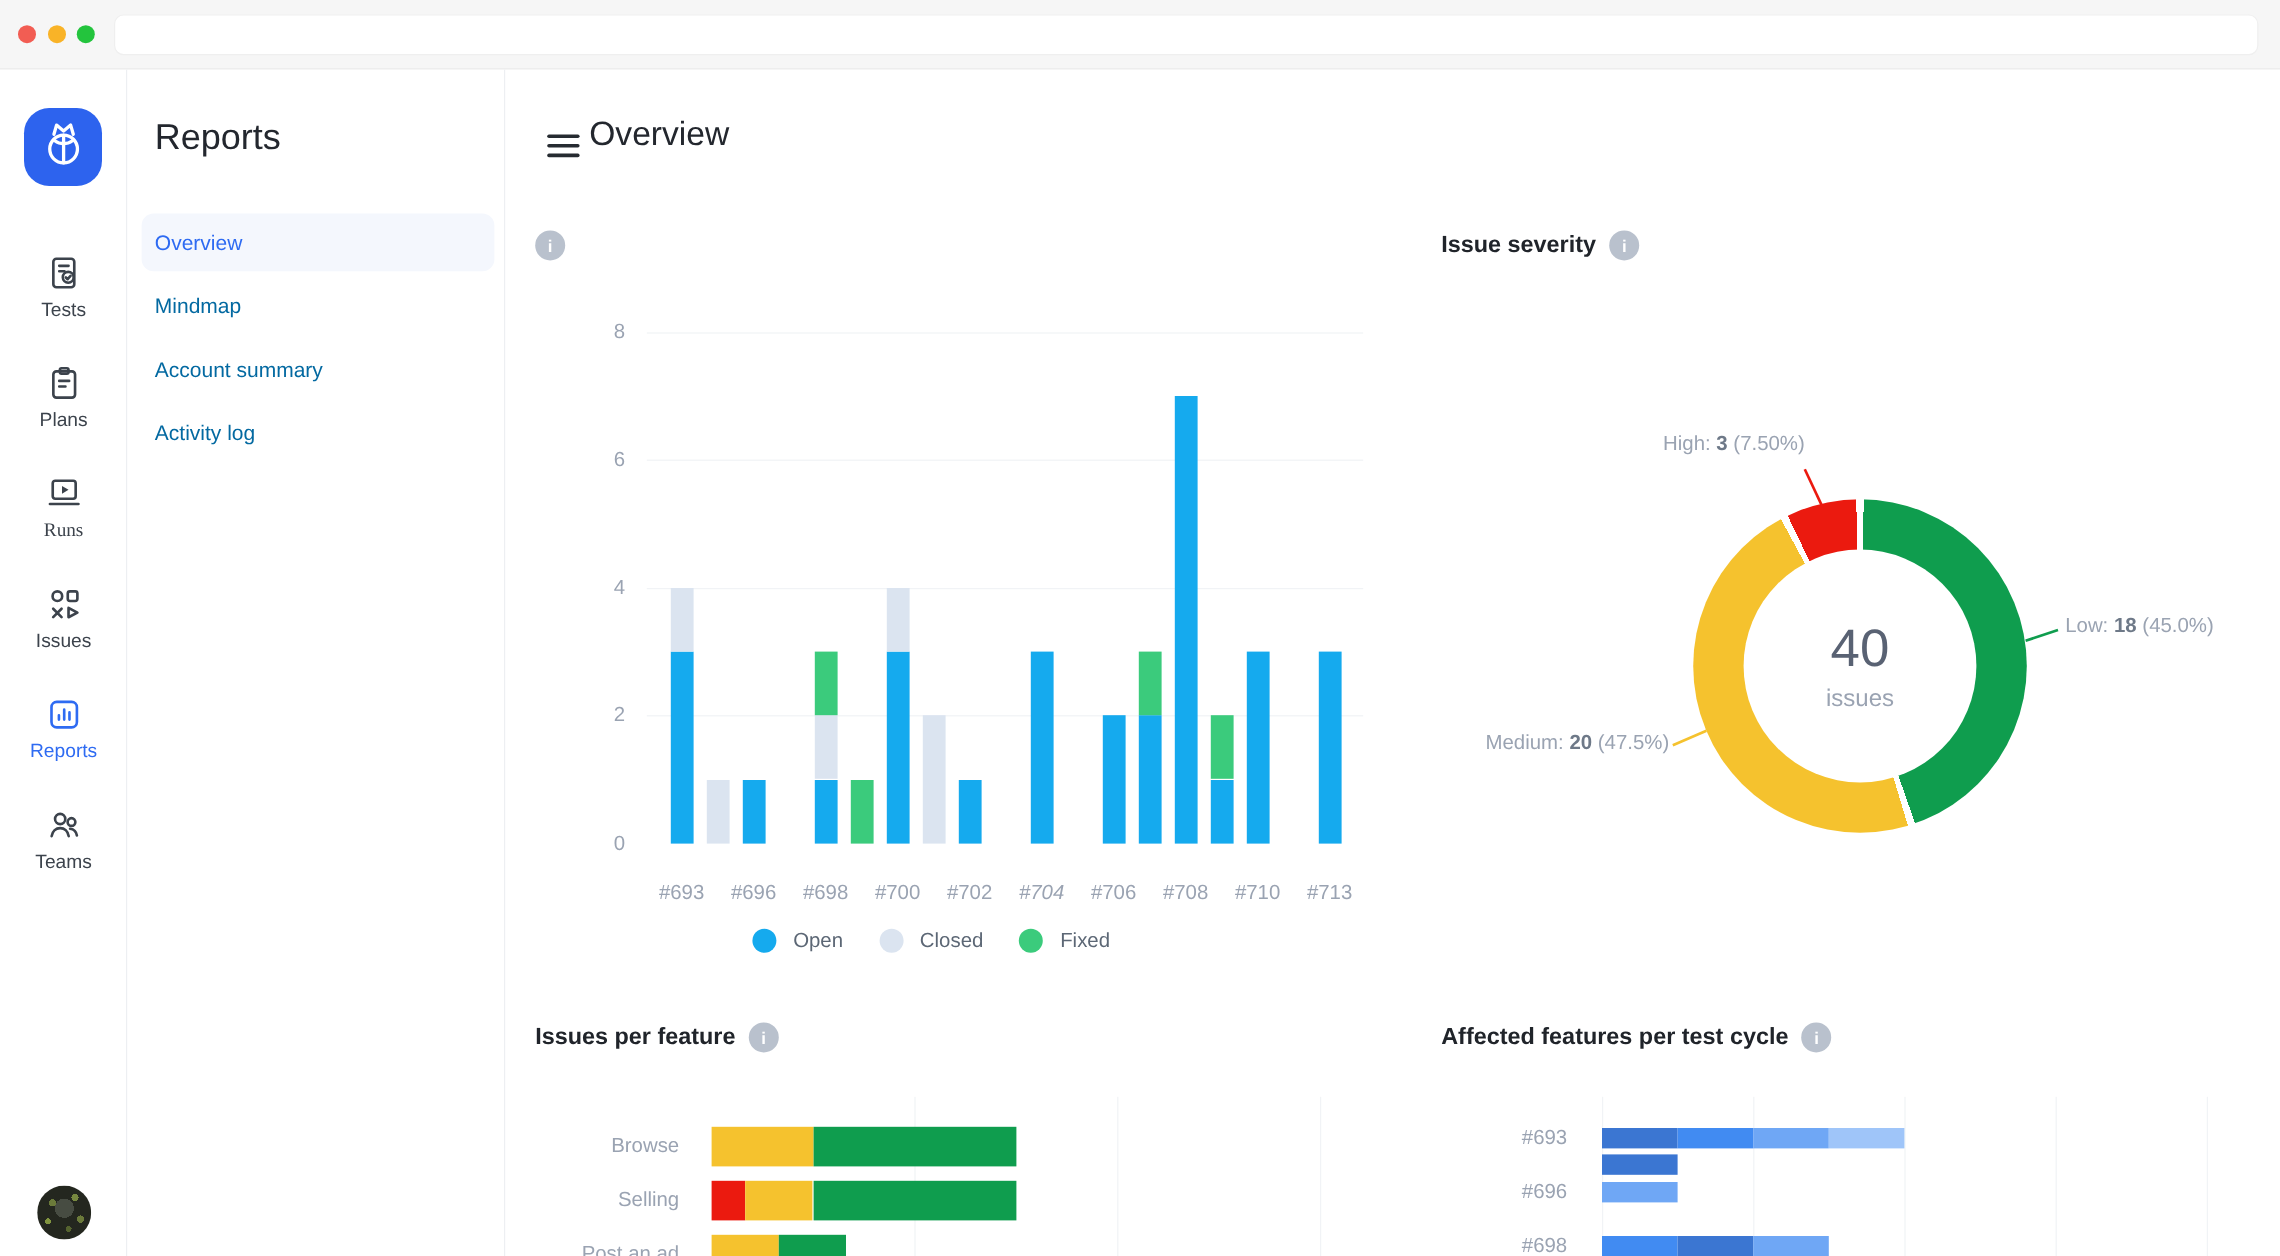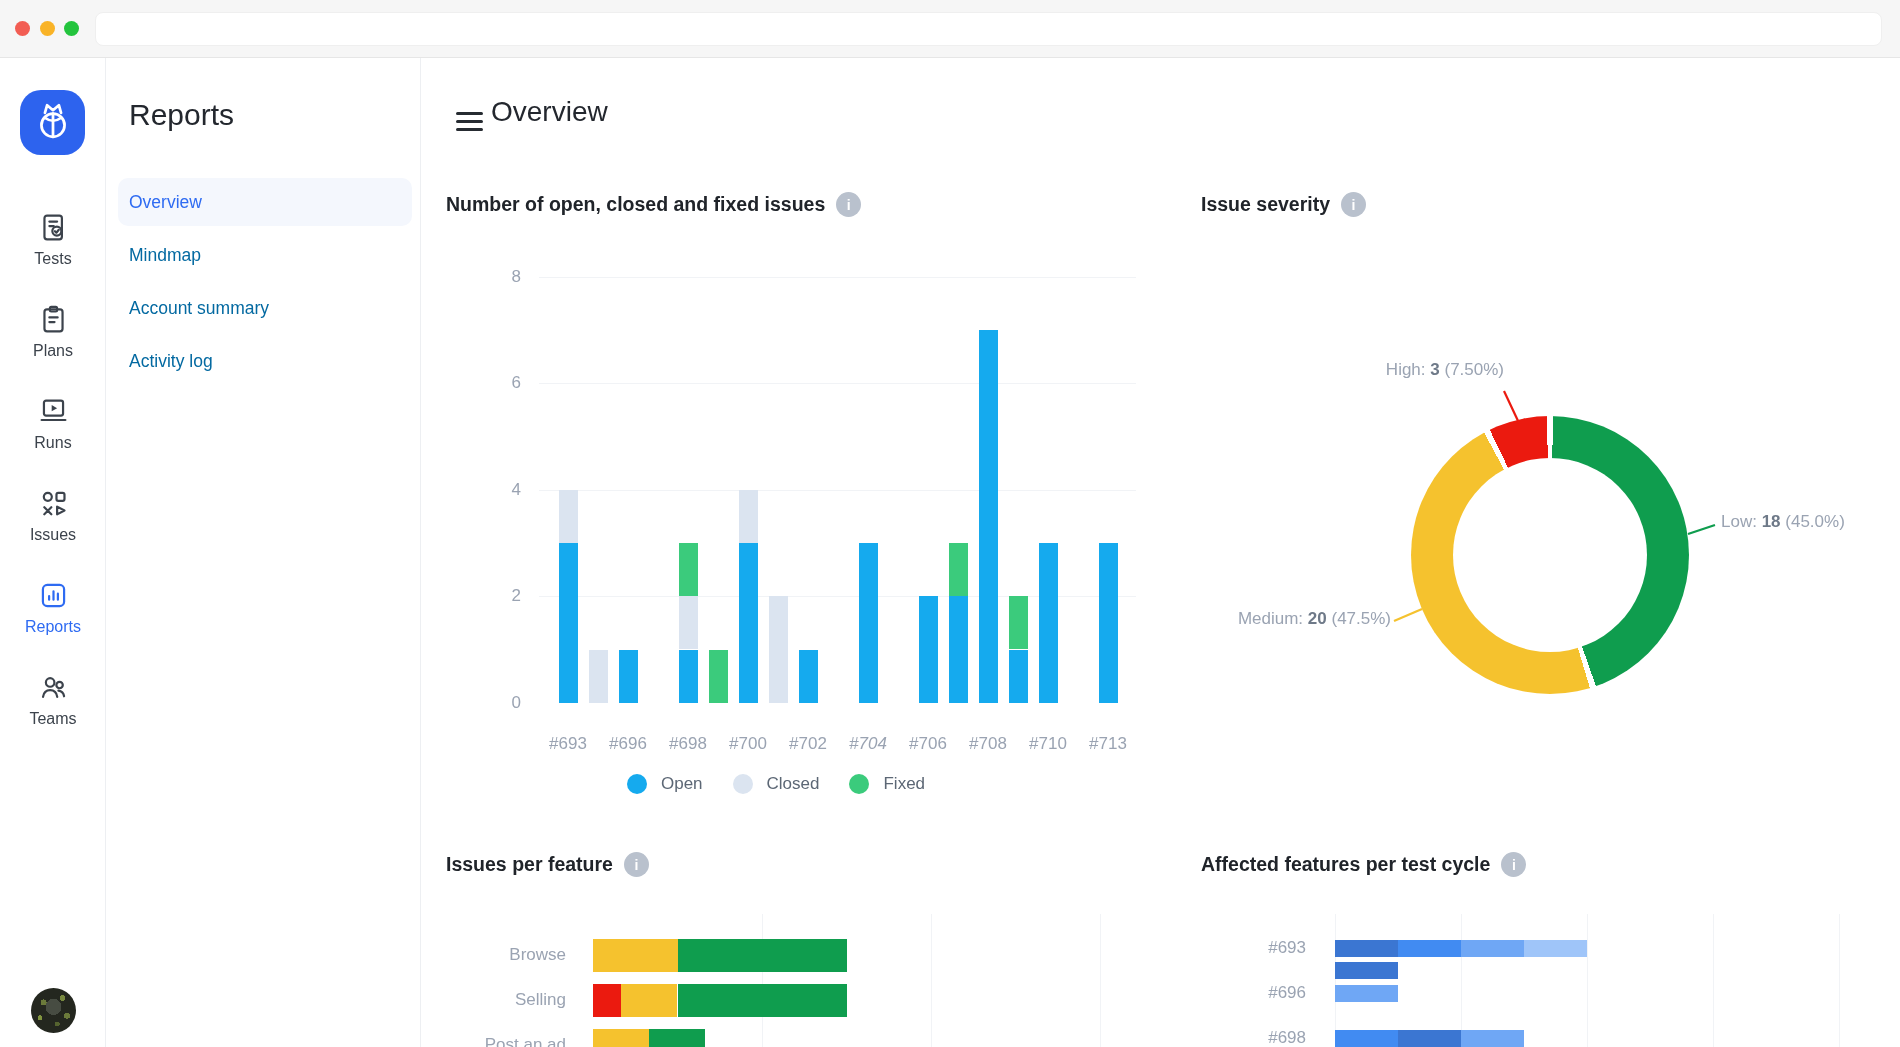--- a/index.html
+++ b/index.html
@@ -102,21 +102,21 @@
         <div class="sideitem" style="left: 0px; top: 246px; width: 106px;">
           <div class="sicon">
             <svg viewBox="0 0 24 24" fill="none" stroke="currentColor" stroke-width="1.7" stroke-linecap="round" stroke-linejoin="round">
               <rect x="5" y="4.2" width="14" height="17" rx="2"></rect>
               <rect x="9.2" y="2.2" width="5.6" height="3.6" rx="1.1"></rect>
               <path d="M8.8 10.4h6.4M8.8 14h4"></path>
             </svg>
           </div>
           <div class="slabel">Plans</div>
         </div>
-        <div class="sideitem" style="left: 0px; top: 338px; width: 106px;">
+        <div class="sideitem" style="left: 0px; top: 338px; width: 106px; font-family: Liberation Serif, serif;">
           <div class="sicon">
             <svg viewBox="0 0 24 24" fill="none" stroke="currentColor" stroke-width="1.7" stroke-linecap="round" stroke-linejoin="round">
               <rect x="4.6" y="3.6" width="14.8" height="11.6" rx="1.6"></rect>
               <path d="M2.8 18.6h18.4"></path>
               <path d="M10.6 6.9l4.2 2.5-4.2 2.5z" fill="currentColor" stroke="none"></path>
             </svg>
           </div>
           <div class="slabel">Runs</div>
         </div>
         <div class="sideitem" style="left: 0px; top: 430px; width: 106px;">
@@ -175,21 +175,20 @@
   <main class="main">
     <span class="hamburger">
         <i></i>
         <i></i>
         <i></i>
       </span>
     <h2 class="pagetitle">Overview</h2>
 
     <section class="panel" id="chart1" style="left:24px;top:134px;width:700px;height:618px">
       <div class="ctitle">
-        <span>Number of open, closed and fixed issues</span>
         <span class="info"></span>
       </div>
       <div class="plot" id="plot1">
           <div class="ylab" style="left: 45px; top: 501px; width: 30px; height: 20px;">0</div>
           <div class="gridh" style="left: 93px; top: 404px; width: 597px; height: 1px;"></div>
           <div class="ylab" style="left: 45px; top: 394px; width: 30px; height: 20px;">2</div>
           <div class="gridh" style="left: 93px; top: 298px; width: 597px; height: 1px;"></div>
           <div class="ylab" style="left: 45px; top: 288px; width: 30px; height: 20px;">4</div>
           <div class="gridh" style="left: 93px; top: 191px; width: 597px; height: 1px;"></div>
           <div class="ylab" style="left: 45px; top: 181px; width: 30px; height: 20px;">6</div>
@@ -243,20 +242,24 @@
         </div>
     </section>
 
     <section class="panel" id="chart2" style="left:779px;top:134px;width:690px;height:618px">
       <div class="ctitle">
         <span>Issue severity</span>
         <span class="info"></span>
       </div>
     <div class="ring" style="left: 210px; top: 224px; width: 278px; height: 278px; background: conic-gradient(rgb(255, 255, 255) 0deg, rgb(255, 255, 255) 1.3deg, rgb(15, 157, 78) 1.3deg, rgb(15, 157, 78) 160.7deg, rgb(255, 255, 255) 160.7deg, rgb(255, 255, 255) 162deg, rgb(255, 255, 255) 162deg, rgb(255, 255, 255) 163.3deg, rgb(245, 194, 46) 163.3deg, rgb(245, 194, 46) 331.7deg, rgb(255, 255, 255) 331.7deg, rgb(255, 255, 255) 333deg, rgb(255, 255, 255) 333deg, rgb(255, 255, 255) 334.3deg, rgb(235, 26, 15) 334.3deg, rgb(235, 26, 15) 358.7deg, rgb(255, 255, 255) 358.7deg, rgb(255, 255, 255) 360deg);"></div>
         <div class="hole" style="left: 252px; top: 266px; width: 194px; height: 194px;"></div>
+        <div class="dcenter" style="left: 252px; top: 266px; width: 194px; height: 194px;">
+          <div class="dval">40</div>
+          <div class="dlab">issues</div>
+        </div>
         <svg width="690" height="618" style="position: absolute; left: 0px; top: 0px; pointer-events: none;">
           <line x1="487" y1="342" x2="514" y2="333" stroke="#0f9d4e" stroke-width="2.2"></line>
           <line x1="221" y1="417" x2="193" y2="429" stroke="#f5c22e" stroke-width="2.2"></line>
           <line x1="318" y1="231" x2="303" y2="199" stroke="#eb1a0f" stroke-width="2.2"></line>
         </svg>
         <div class="callout" style="left: 520px; top: 320px;">Low: <b>18</b> (45.0%)</div>
         <div class="callout" style="right: 500px; top: 417px;">Medium: <b>20</b> (47.5%)</div>
         <div class="callout" style="right: 387px; top: 168px;">High: <b>3</b> (7.50%)</div>
       </section>
 

